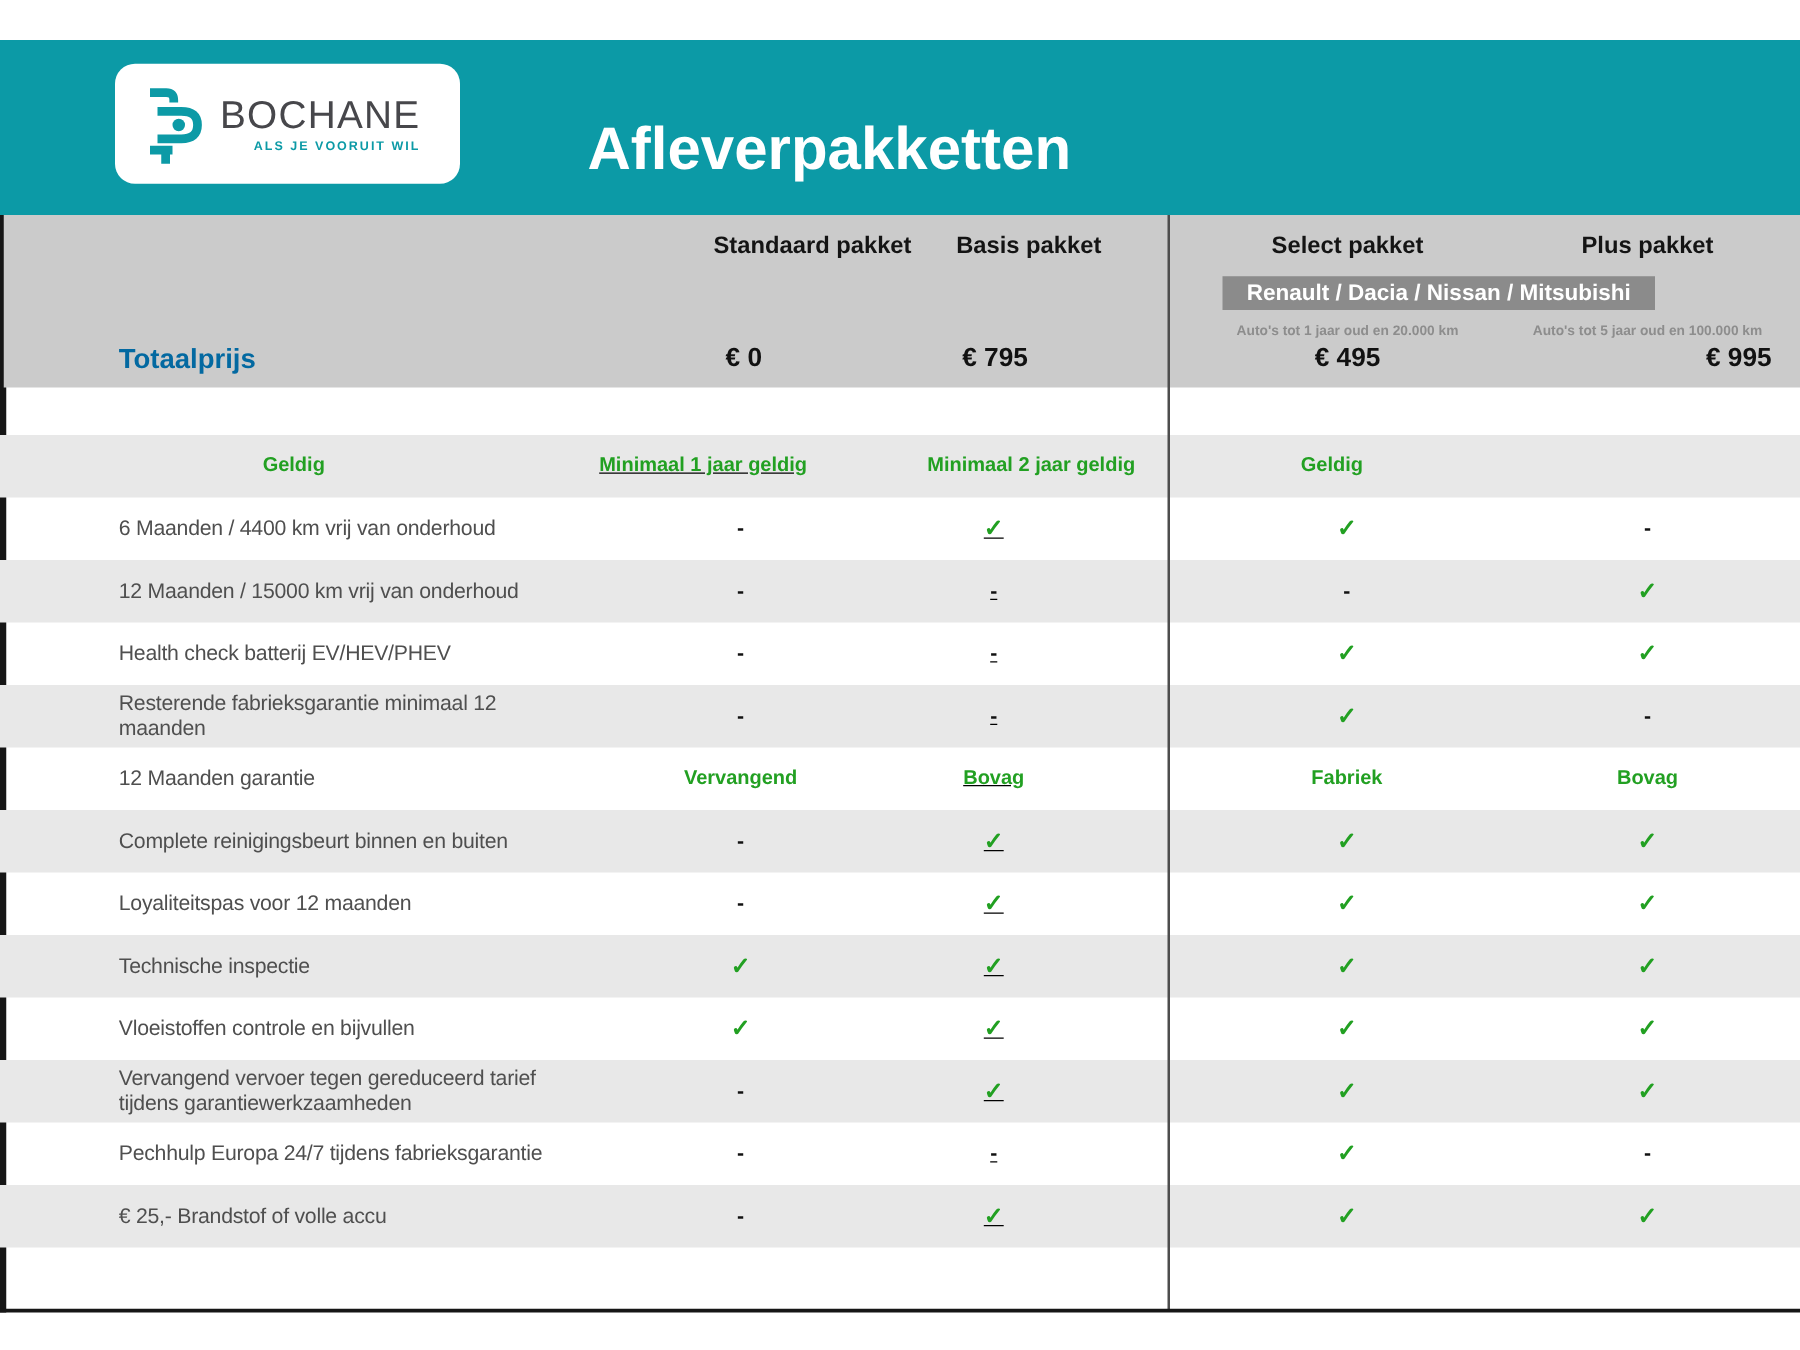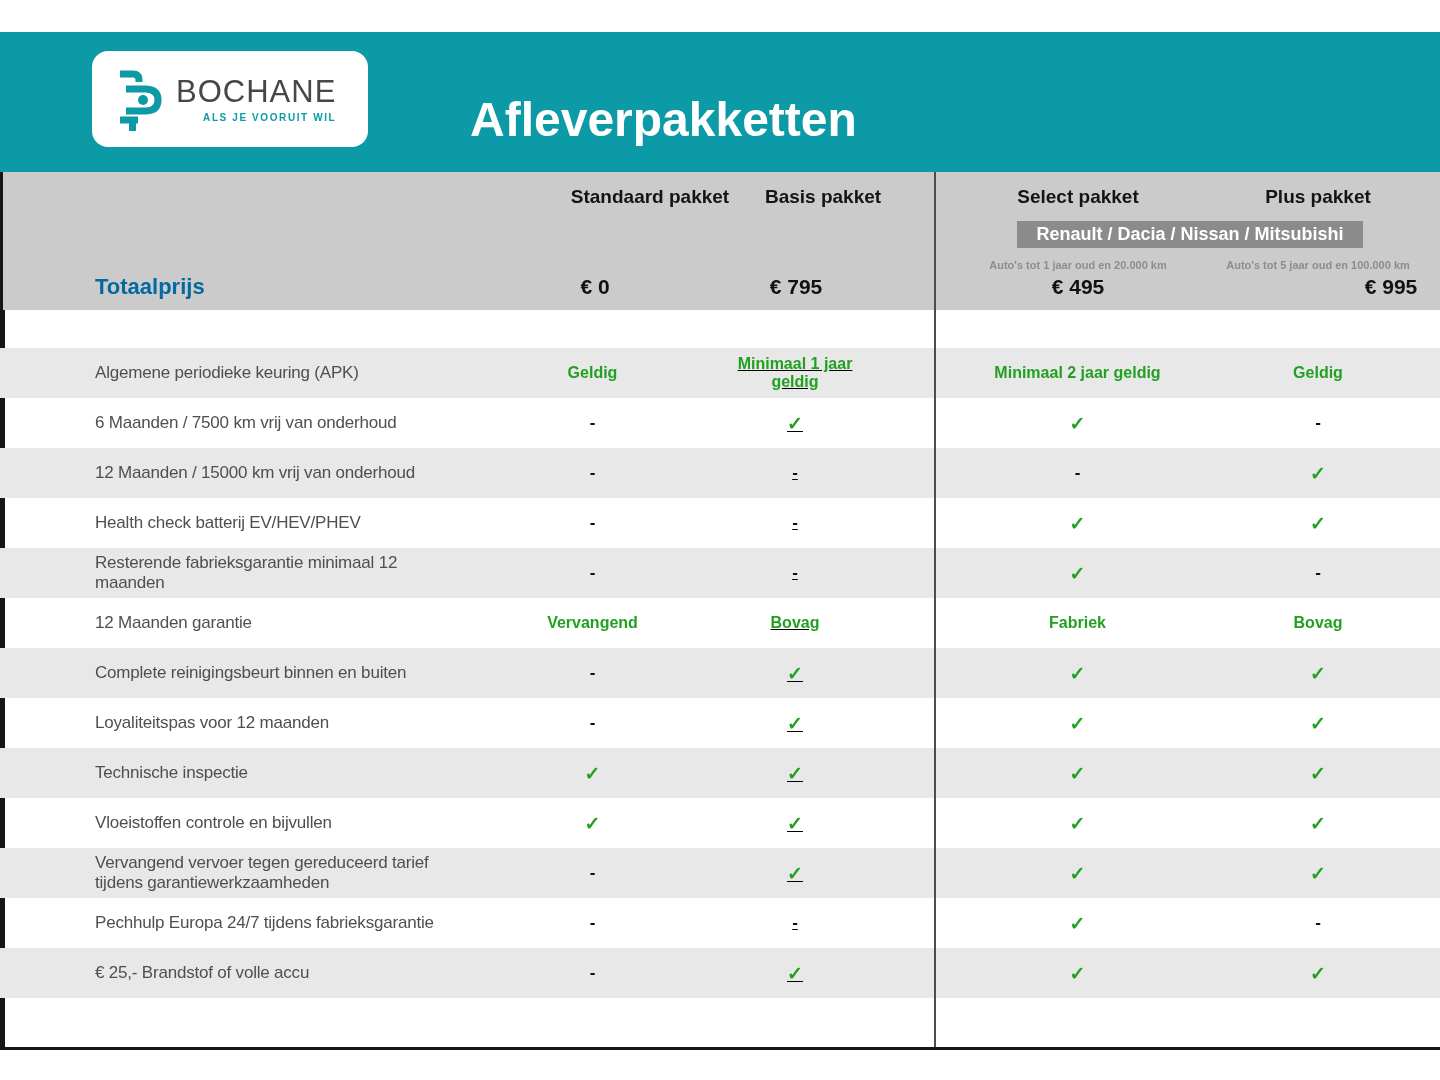--- a/index.html
+++ b/index.html
@@ -21,21 +21,21 @@
   .divider{position:absolute;left:934px;top:172px;width:2px;height:876px;background:#4d4d4d;z-index:6;}
   .bottom-line{position:absolute;left:0;top:1047px;width:1440px;height:3px;background:#161616;z-index:6;}
 
   
   .price-head{position:absolute;left:3px;top:172px;width:1437px;height:138px;background:#cbcbcb;z-index:2;}
   .pkg-name{position:absolute;top:14px;width:180px;text-align:center;font-size:19px;font-weight:700;color:#141414;}
   .pn0{left:557px;}.pn1{left:730px;}.pn2{left:985px;}.pn3{left:1225px;}
   .band{position:absolute;top:49px;height:27px;line-height:27px;background:#8b8b8b;color:#fff;
         font-size:18px;font-weight:700;text-align:center;}
   .b0{left:565px;width:315px;}
-  .b1{left:975px;width:346px;margin-left:39px;}
+  .b1{left:975px;width:346px;}
   .note{position:absolute;top:87px;width:340px;text-align:center;font-size:11px;font-weight:700;color:#8d8d8d;}
   .nt2{left:905px;}.nt3{left:1145px;}
   .total-label{position:absolute;left:92px;top:102px;font-size:22px;font-weight:700;color:#0369a1;}
   .price{position:absolute;top:103px;width:180px;text-align:center;font-size:21px;font-weight:700;color:#111;}
   .pr0{left:502px;}.pr1{left:703px;}.pr2{left:985px;}.pr3{left:1298px;}
 
   
   .rows{position:absolute;left:0;top:348px;width:1440px;z-index:1;}
   .frow{display:grid;grid-template-columns:470px 245px 220px 285px 220px;height:50px;align-items:center;}
   .frow.gray{background:#e8e8e8;}
@@ -87,28 +87,27 @@
 
     <span class="total-label">Totaalprijs</span>
     <span class="price pr0">€ 0</span>
     <span class="price pr1">€ 795</span>
     <span class="price pr2">€ 495</span>
     <span class="price pr3">€ 995</span>
   </section>
 
   <section class="rows">
       <div class="frow gray">
-        <div class="flabel">Algemene periodieke keuring (APK)</div>
         <div class="fcell c0"><span class="tval">Geldig</span></div>
         <div class="fcell c1"><span class="tval">Minimaal 1 jaar geldig</span></div>
         <div class="fcell c2"><span class="tval">Minimaal 2 jaar geldig</span></div>
         <div class="fcell c3"><span class="tval">Geldig</span></div>
       </div>
       <div class="frow white">
-        <div class="flabel">6 Maanden / 7500 km vrij van onderhoud</div>
+        <div class="flabel">6 Maanden / 4400 km vrij van onderhoud</div>
         <div class="fcell c0"><span class="dash">-</span></div>
         <div class="fcell c1"><span class="check">✓</span></div>
         <div class="fcell c2"><span class="check">✓</span></div>
         <div class="fcell c3"><span class="dash">-</span></div>
       </div>
       <div class="frow gray">
         <div class="flabel">12 Maanden / 15000 km vrij van onderhoud</div>
         <div class="fcell c0"><span class="dash">-</span></div>
         <div class="fcell c1"><span class="dash">-</span></div>
         <div class="fcell c2"><span class="dash">-</span></div>

